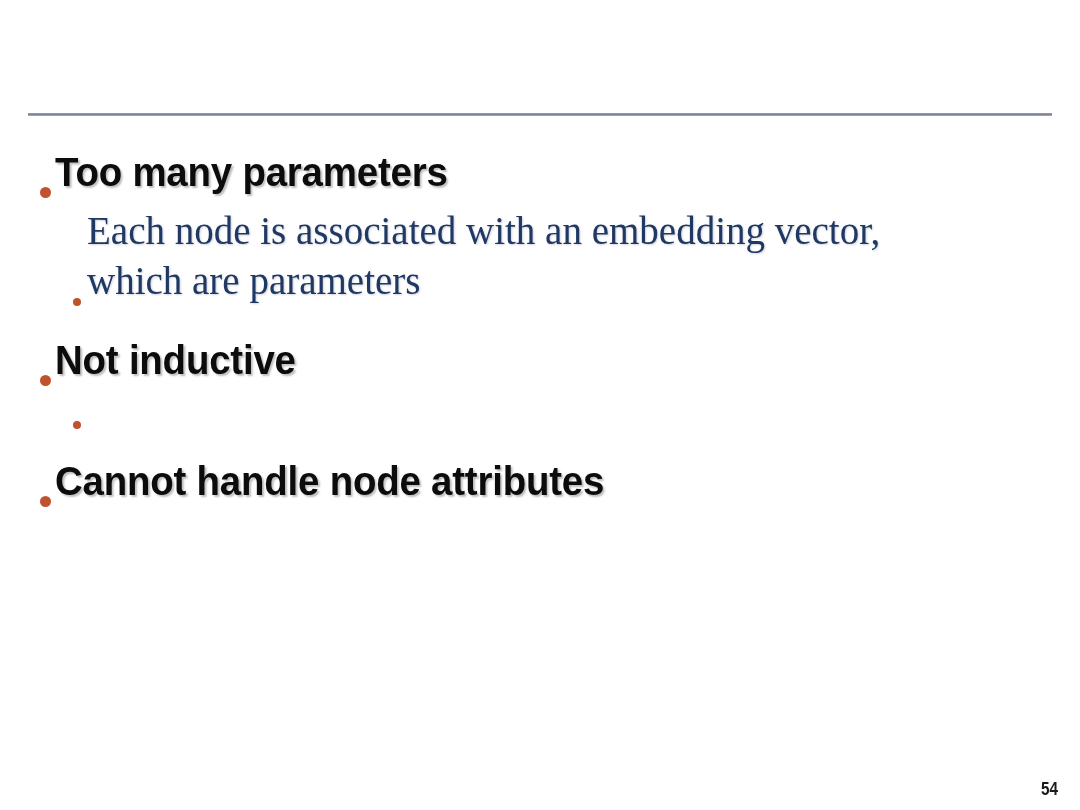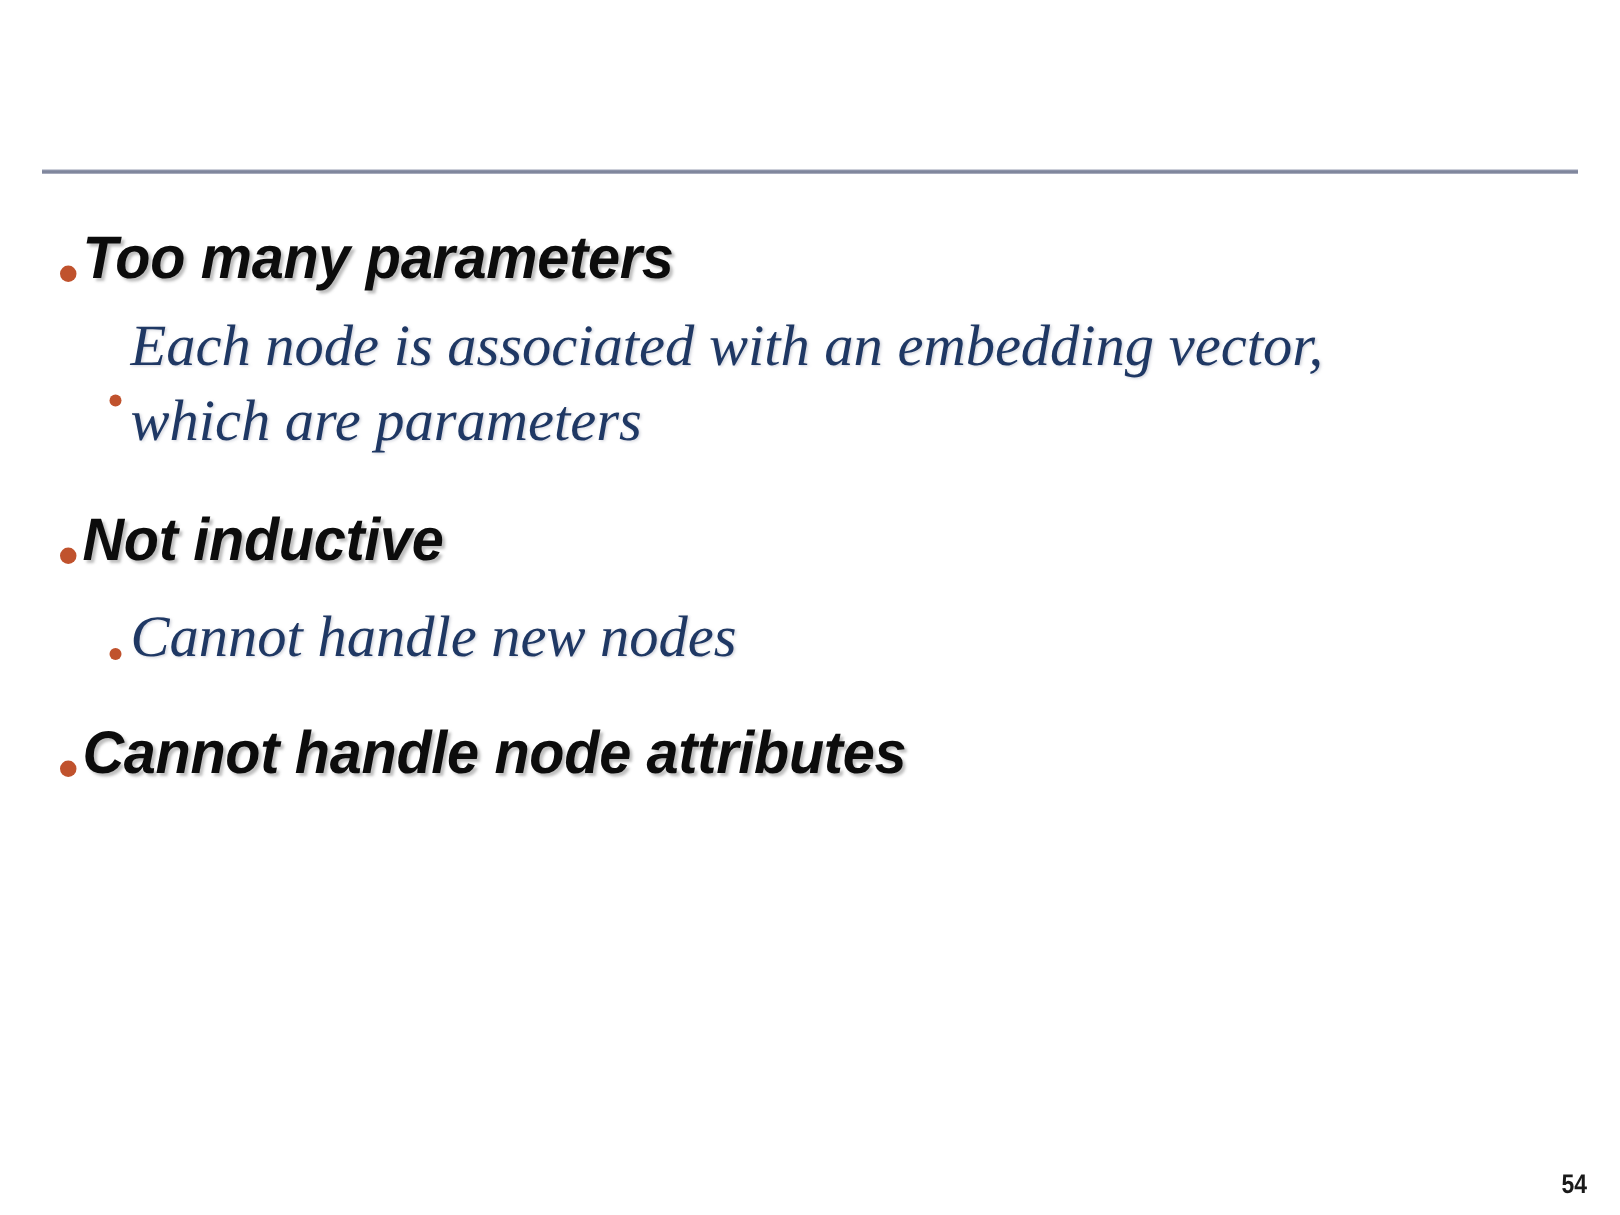--- a/index.html
+++ b/index.html
@@ -57,22 +57,21 @@
   
   .body-block {
     position: absolute;
     left: 30px;
     top: 140px;
     width: 1010px;
   }
 
   .bullet-row {
     display: flex;
-    align-items: center;
-    font-style: italic;
+    align-items: flex-end;
   }
 
   
   .lvl1 {
     margin-top: 6px;
   }
   .lvl1 .dot {
     flex: 0 0 auto;
     width: 11px;
     height: 11px;
@@ -159,21 +158,20 @@
 
     <div class="bullet-row lvl1">
       <span class="dot"></span>
       <span class="txt">Not inductive</span>
     </div>
 
     <div class="sp-after-lvl1"></div>
 
     <div class="bullet-row lvl2">
       <span class="dot"></span>
-      <span class="txt">Cannot handle new nodes</span>
     </div>
 
     <div class="sp-after-sub2"></div>
 
     <div class="bullet-row lvl1">
       <span class="dot"></span>
       <span class="txt">Cannot handle node attributes</span>
     </div>
 
   </div>

